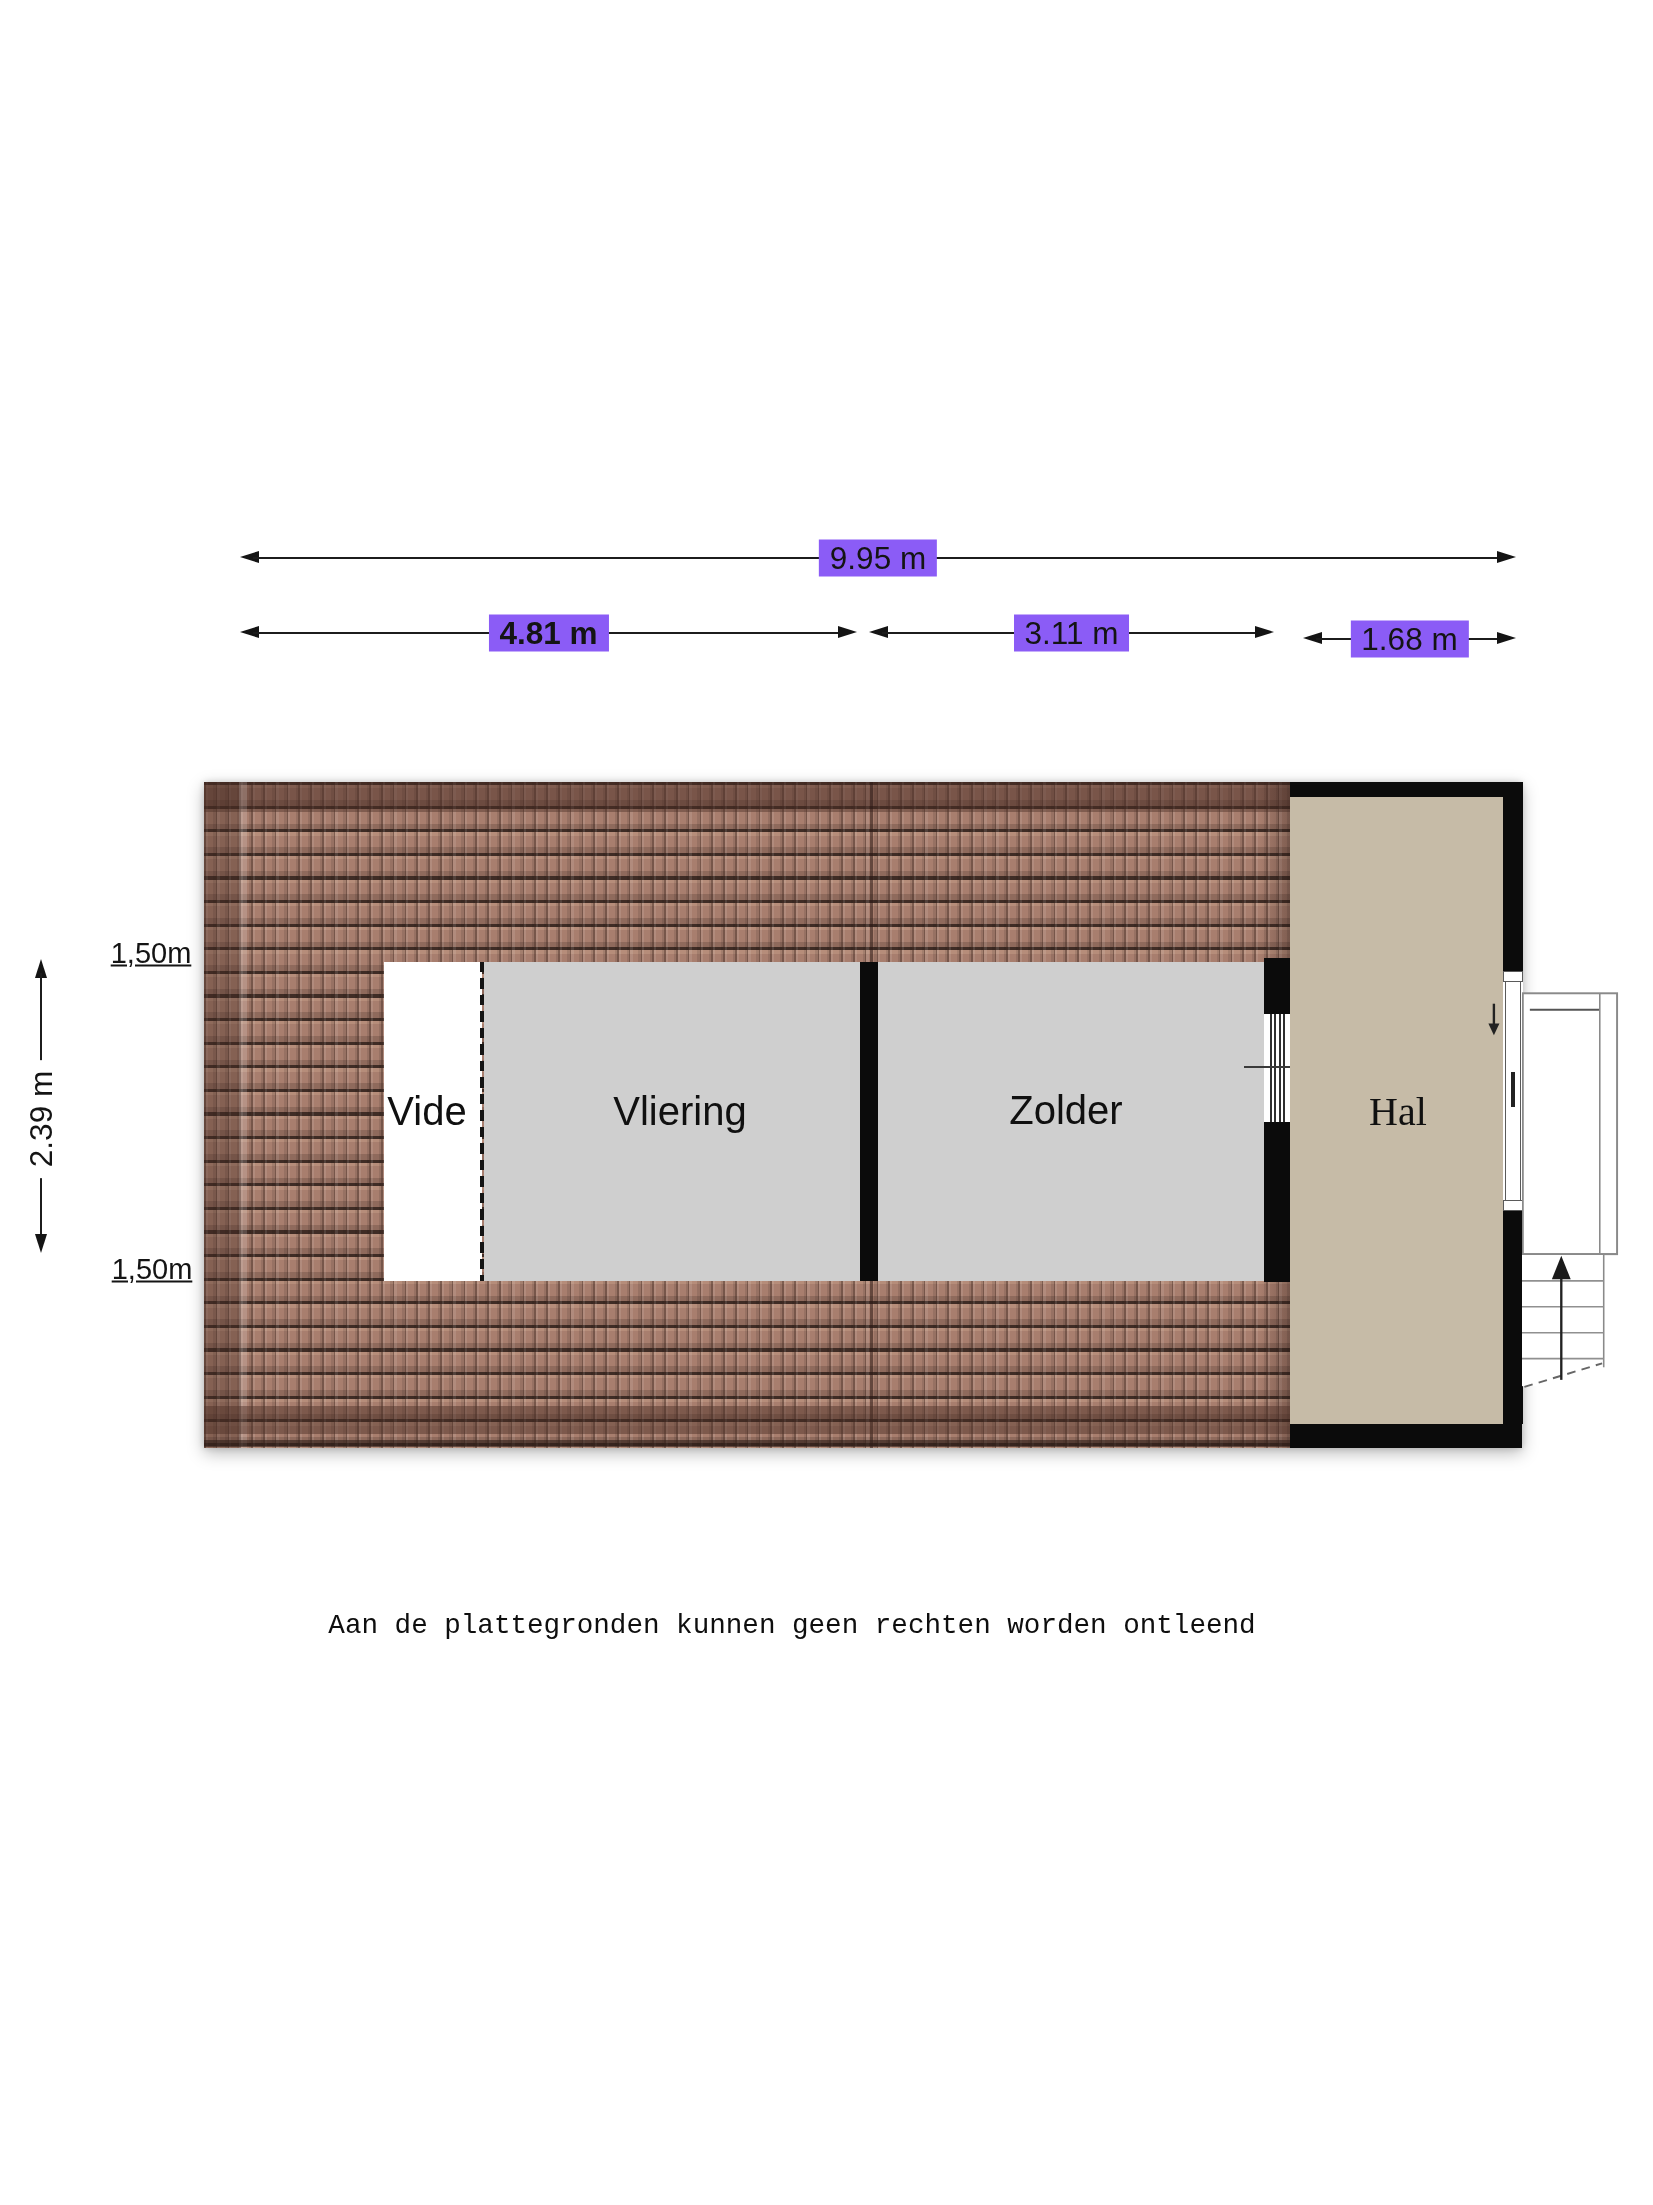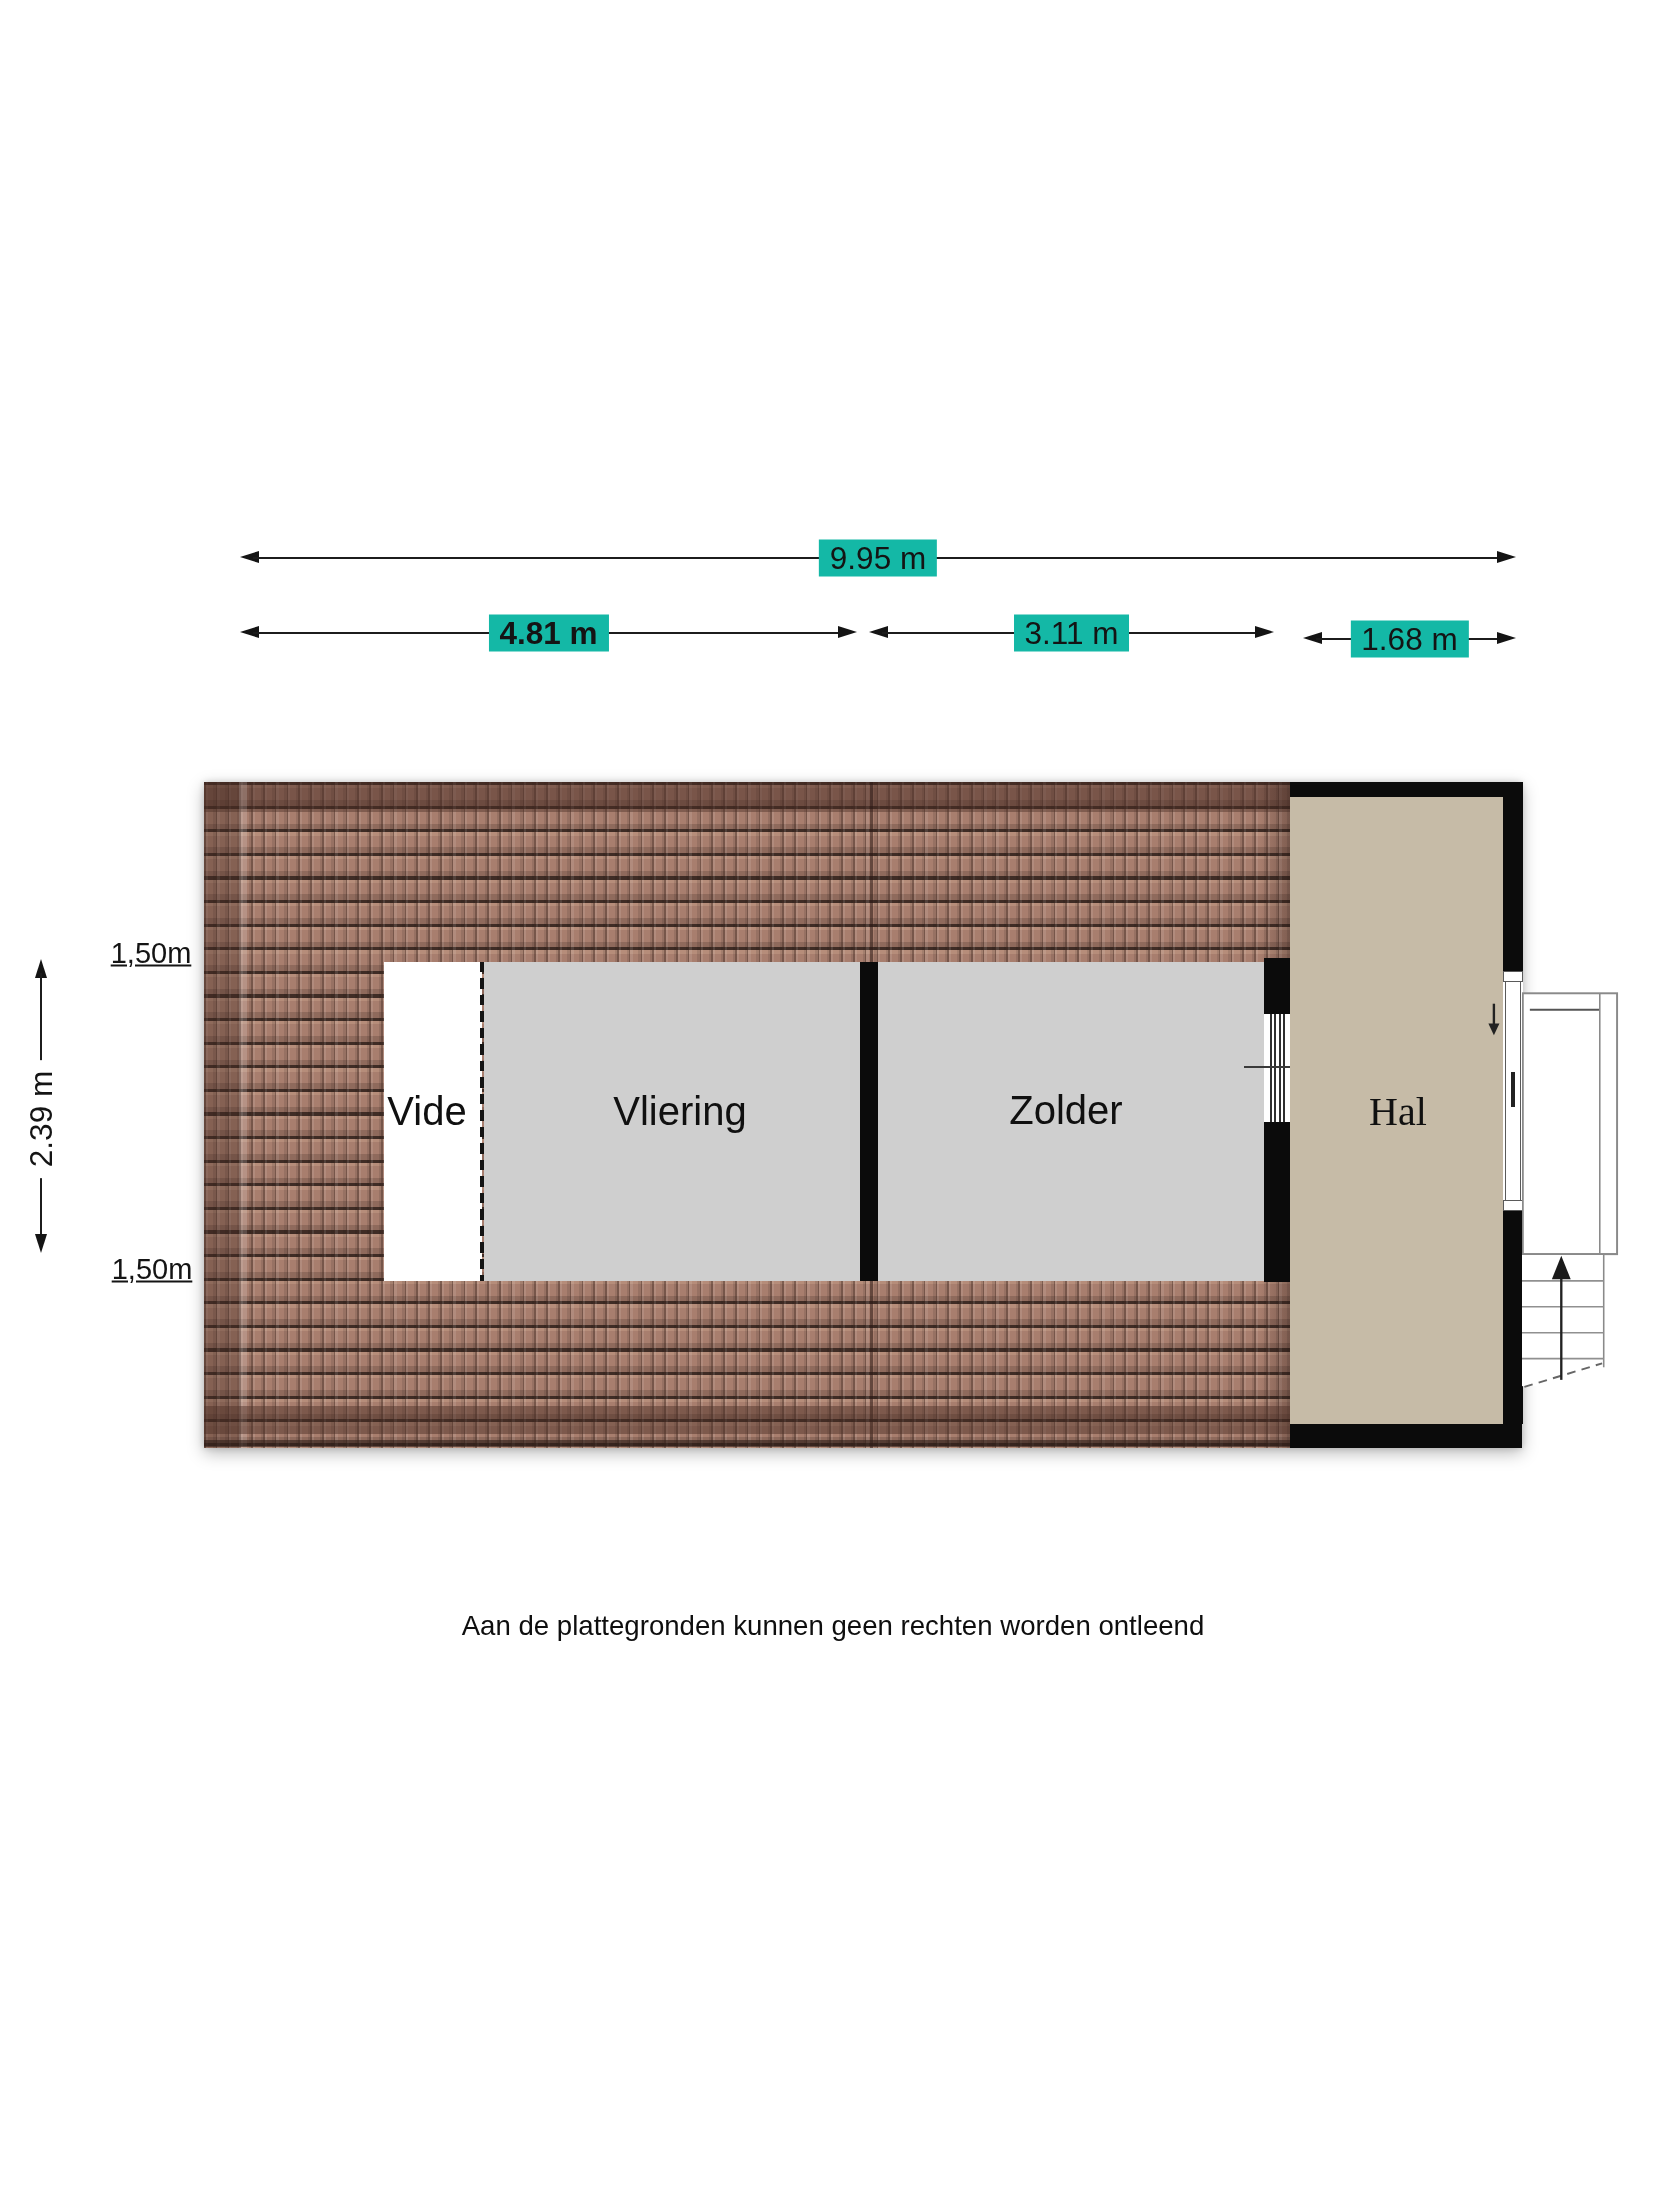--- a/index.html
+++ b/index.html
@@ -10,21 +10,21 @@
   .abs{position:absolute;}
 
   
   .dim-h{position:absolute;height:35px;}
   .dim-h .line{position:absolute;left:12.6px;right:12.6px;top:50%;height:2.4px;margin-top:-0.8px;background:#1c1c1c;}
   .arr{position:absolute;top:50%;width:0;height:0;border-top:6.3px solid transparent;border-bottom:6.3px solid transparent;margin-top:-6.3px;}
   .arr-l{left:0;border-right:19px solid #141414;}
   .arr-r{right:0;border-left:19px solid #141414;}
   .dim-label{
     position:absolute;left:50%;top:50%;transform:translate(-50%,-50%);
-    background:#14b8a6;padding:0 11px;font-size:31.5px;white-space:nowrap;color:#141414;
+    background:#8b5cf6;padding:0 11px;font-size:31.5px;white-space:nowrap;color:#141414;
   }
   .dim-v{position:absolute;width:22px;}
   .dim-v .vline{position:absolute;left:50%;top:14px;bottom:14px;width:2.4px;margin-left:-1.2px;background:#1c1c1c;}
   .arr-u{position:absolute;left:50%;top:0;margin-left:-6.3px;width:0;height:0;border-left:6.3px solid transparent;border-right:6.3px solid transparent;border-bottom:19px solid #141414;}
   .arr-d{position:absolute;left:50%;bottom:0;margin-left:-6.3px;width:0;height:0;border-left:6.3px solid transparent;border-right:6.3px solid transparent;border-top:19px solid #141414;}
   .dim-v-label{
     position:absolute;left:50%;top:160px;writing-mode:vertical-rl;
     transform:translate(-50%,-50%) rotate(180deg);
     background:#ffffff;padding:11px 1.6px;font-size:31.5px;white-space:nowrap;color:#141414;
   }
@@ -72,22 +72,22 @@
   .swing-line{position:absolute;left:1040px;top:284px;width:65px;height:2.4px;background:#3a3a3a;}
 
   .window{position:absolute;left:1299px;top:189px;width:19.7px;height:240px;background:#ffffff;}
   .win-line{position:absolute;top:0;width:1.6px;height:100%;background:#5a5a5a;}
   .win-stile{position:absolute;left:7.9px;top:101px;width:3.9px;height:35px;background:#222222;}
   .win-sill{position:absolute;left:0;width:19.7px;height:11px;background:#ffffff;border:1.6px solid #5a5a5a;box-sizing:border-box;}
 
   .room-label{position:absolute;transform:translate(-50%,-50%);font-size:40px;color:#101010;white-space:nowrap;}
 
   .footer{
-    position:absolute;left:833px;top:1608px;transform:translateX(-50%);
-    text-align:center;font-size:27.6px;line-height:35px;color:#0e0e0e;white-space:nowrap;
+    position:absolute;left:792px;top:1608px;transform:translateX(-50%);
+    text-align:center;font-size:27.6px;line-height:35px;color:#0e0e0e;white-space:nowrap;font-family:Liberation Mono, monospace;
   }
 </style>
 </head>
 <body>
 
 <div class="dim-h" style="left:240px;top:540px;width:1276px;">
   <span class="arr arr-l"></span>
   <span class="line"></span>
   <span class="arr arr-r"></span>
   <span class="dim-label">9.95 m</span>

